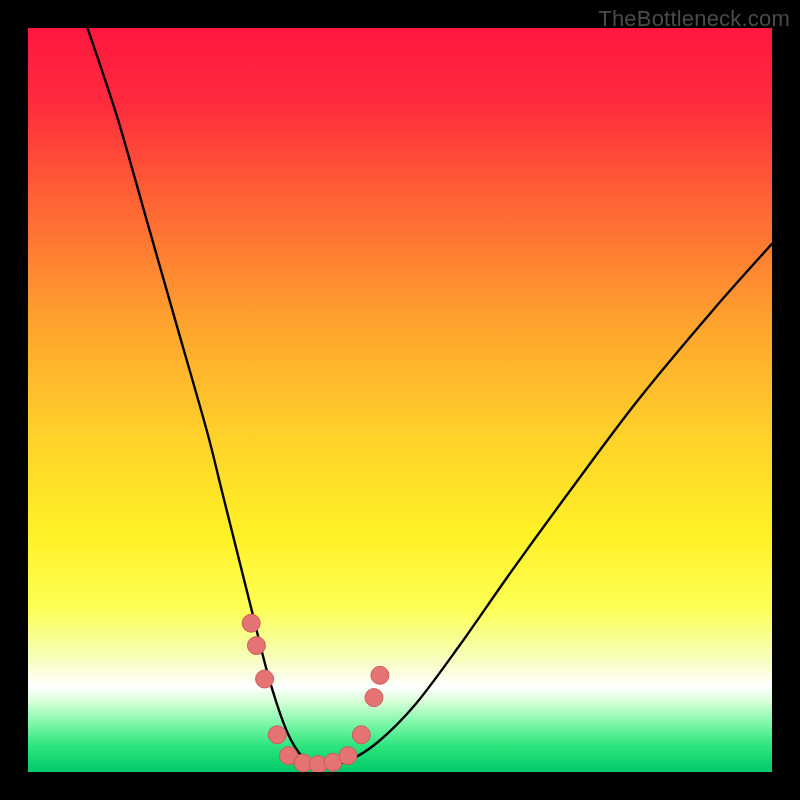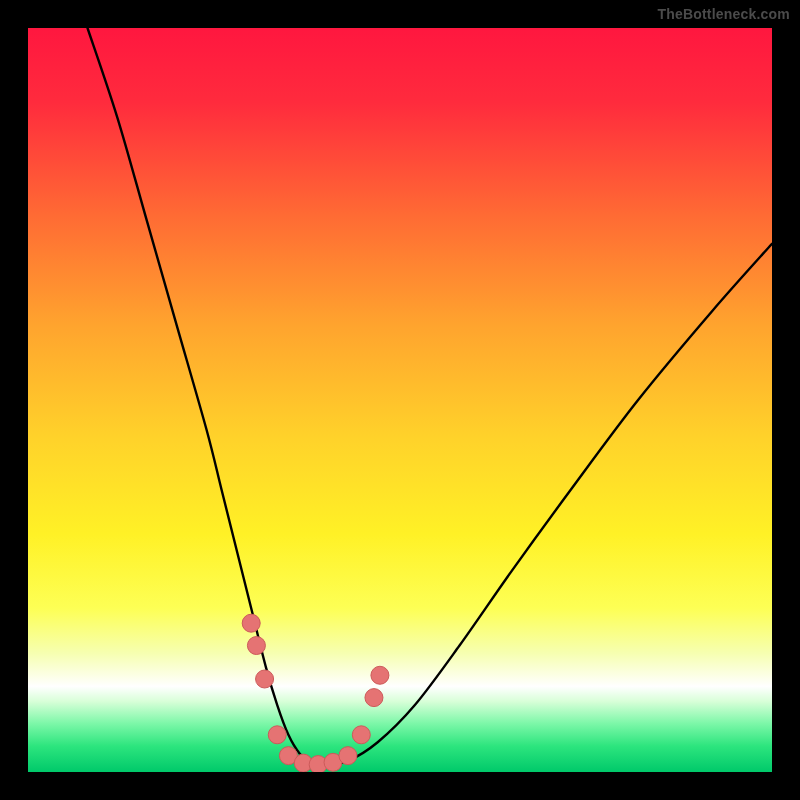--- a/index.html
+++ b/index.html
@@ -26,23 +26,23 @@
   }
   .gradient {
     position: absolute;
     inset: 0;
   }
   .watermark {
     position: absolute;
     top: 6px;
     right: 10px;
     color: #4b4b4b;
-    font-size: 14px;
+    font-size: 22px;
     letter-spacing: 0.2px;
-    font-weight: 700;
+    font-weight: 400;
   }
   svg.curve {
     position: absolute;
     inset: 0;
   }
 </style>
 </head>
 <body>
 
 <div class="frame">

